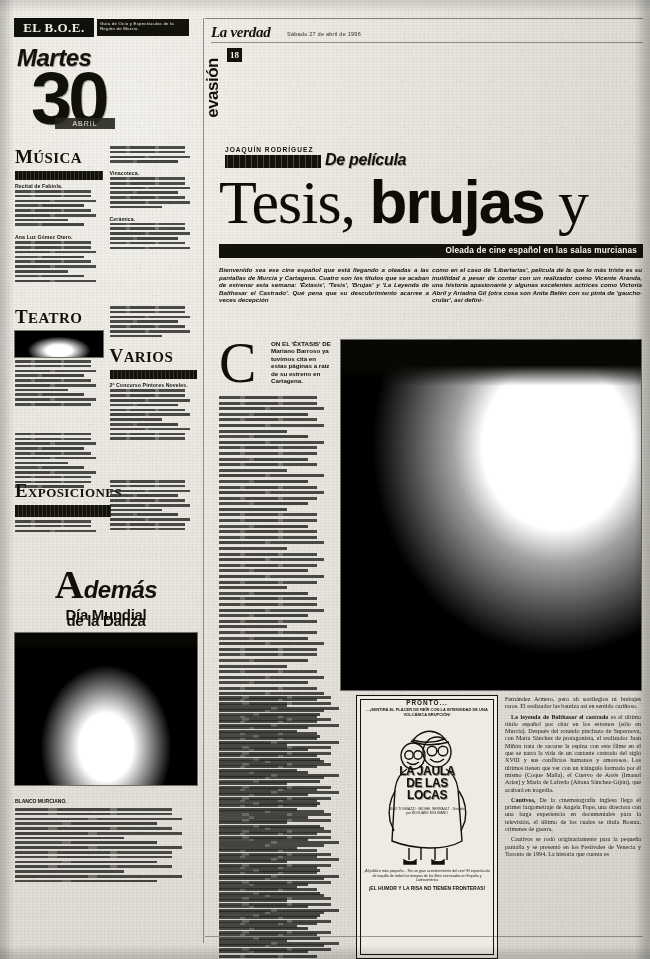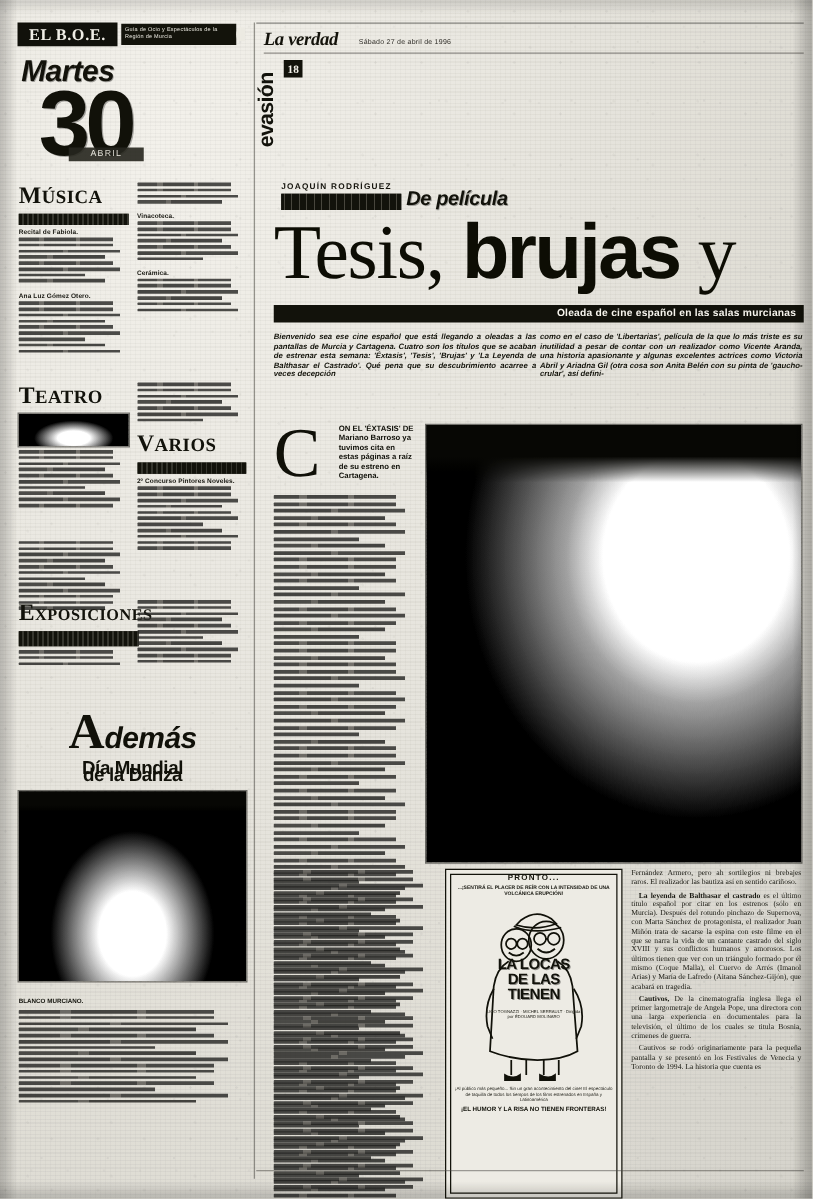--- a/index.html
+++ b/index.html
@@ -726,23 +726,23 @@
             <path d="M36 129 v12"></path>
               <path d="M48 129 v12"></path>
             <path d="M62 129 v12"></path>
               <path d="M74 129 v12"></path>
 
             <path d="M31 141 q7 4 12 0 l0 4 h-12z" fill="#15150e"></path>
             <path d="M59 141 q7 4 12 0 l0 4 h-12z" fill="#15150e"></path>
           </g>
         </svg>
         <div class="ad-title">
-          <div>LA LOCAS</div>
+          <div>LA JAULA</div>
           <div>DE LAS</div>
-          <div>TIENEN</div>
+          <div>LOCAS</div>
         </div>
         <div class="ad-credits">UGO TOGNAZZI · MICHEL SERRAULT · Dirigida por ÉDOUARD MOLINARO</div>
       </div>
       <div class="ad-foot">¡Al público más pequeño... Sin un gran acontecimiento del cine! El espectáculo de taquilla de todos los tiempos de los films estrenados en España y Latinoamérica</div>
       <div class="ad-slogan">¡EL HUMOR Y LA RISA NO TIENEN FRONTERAS!</div>
     </div>
 
     <div class="bodycol" style="left:300px;top:678px;width:136px;
                 font-family:'Liberation Serif',serif;font-size:6.1px;line-height:7.3px;color:#1d1d16;">
       <p style="margin:0 0 3px">Fernández Armero, pero ah sortilegios ni brebajes raros. El realizador las bautiza así en sentido cariñoso.</p>

